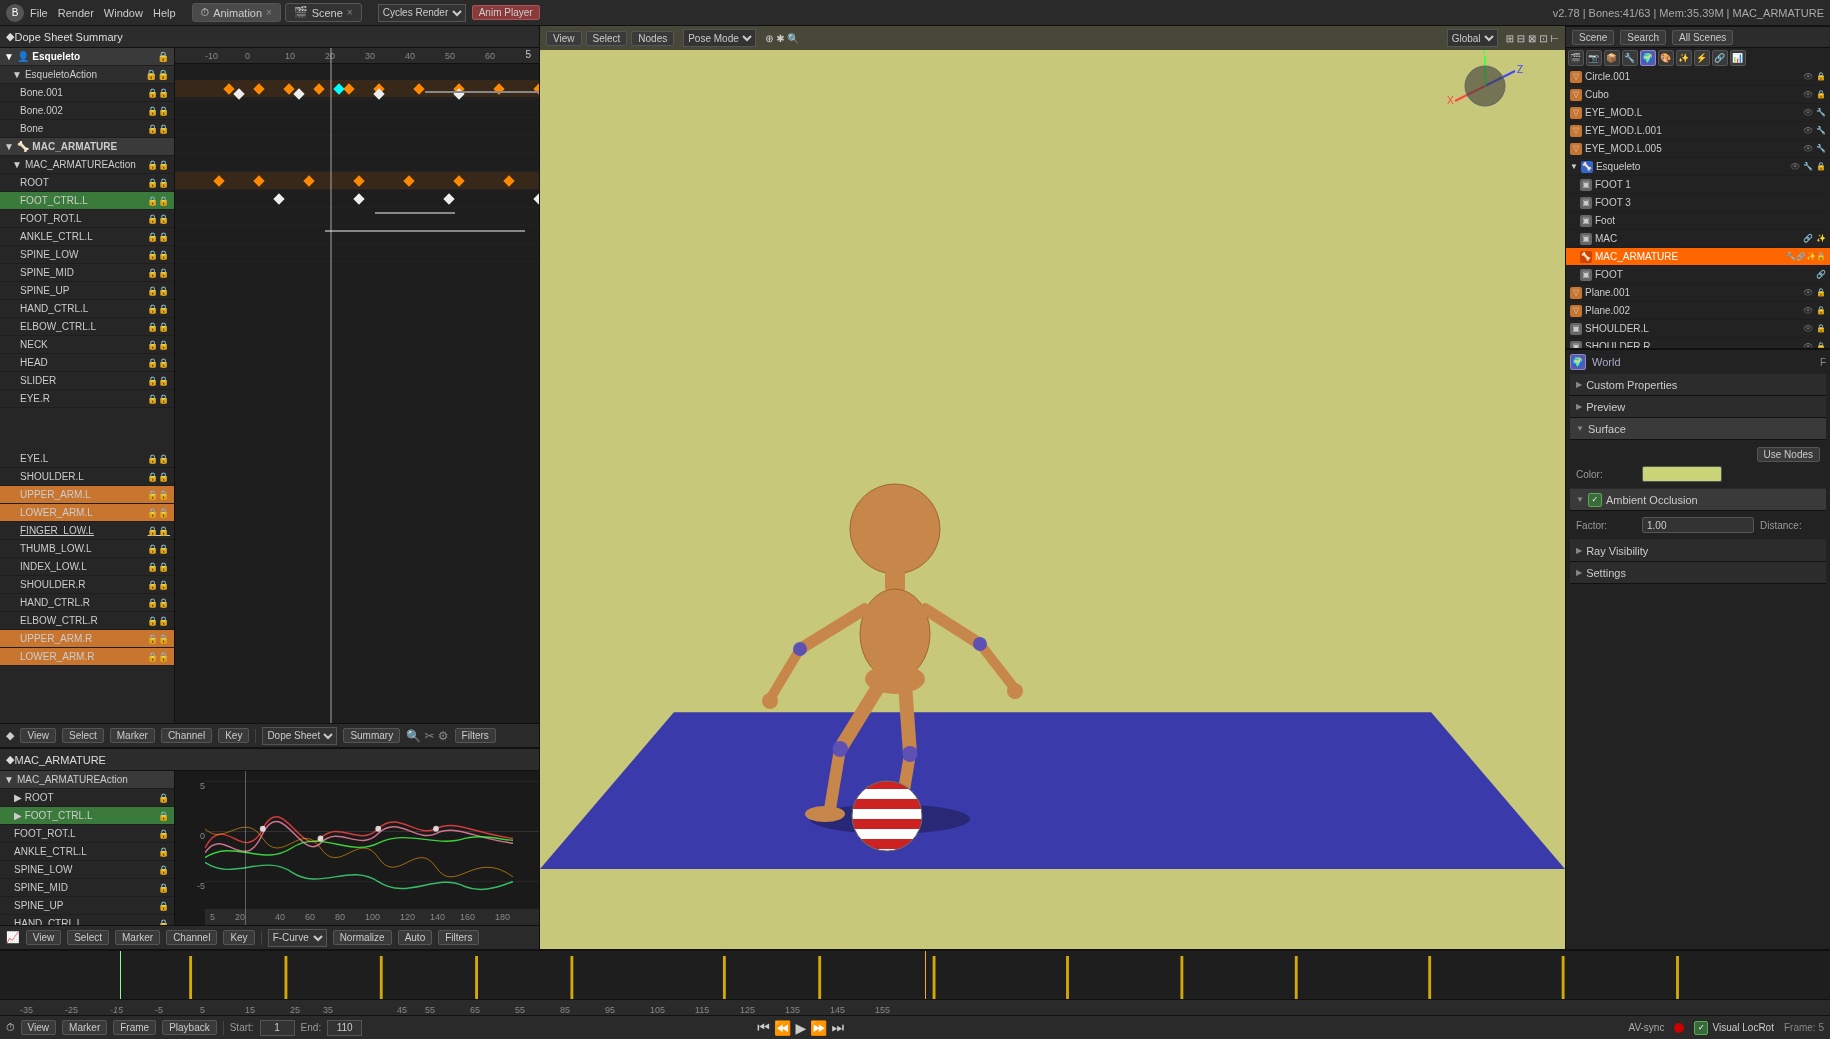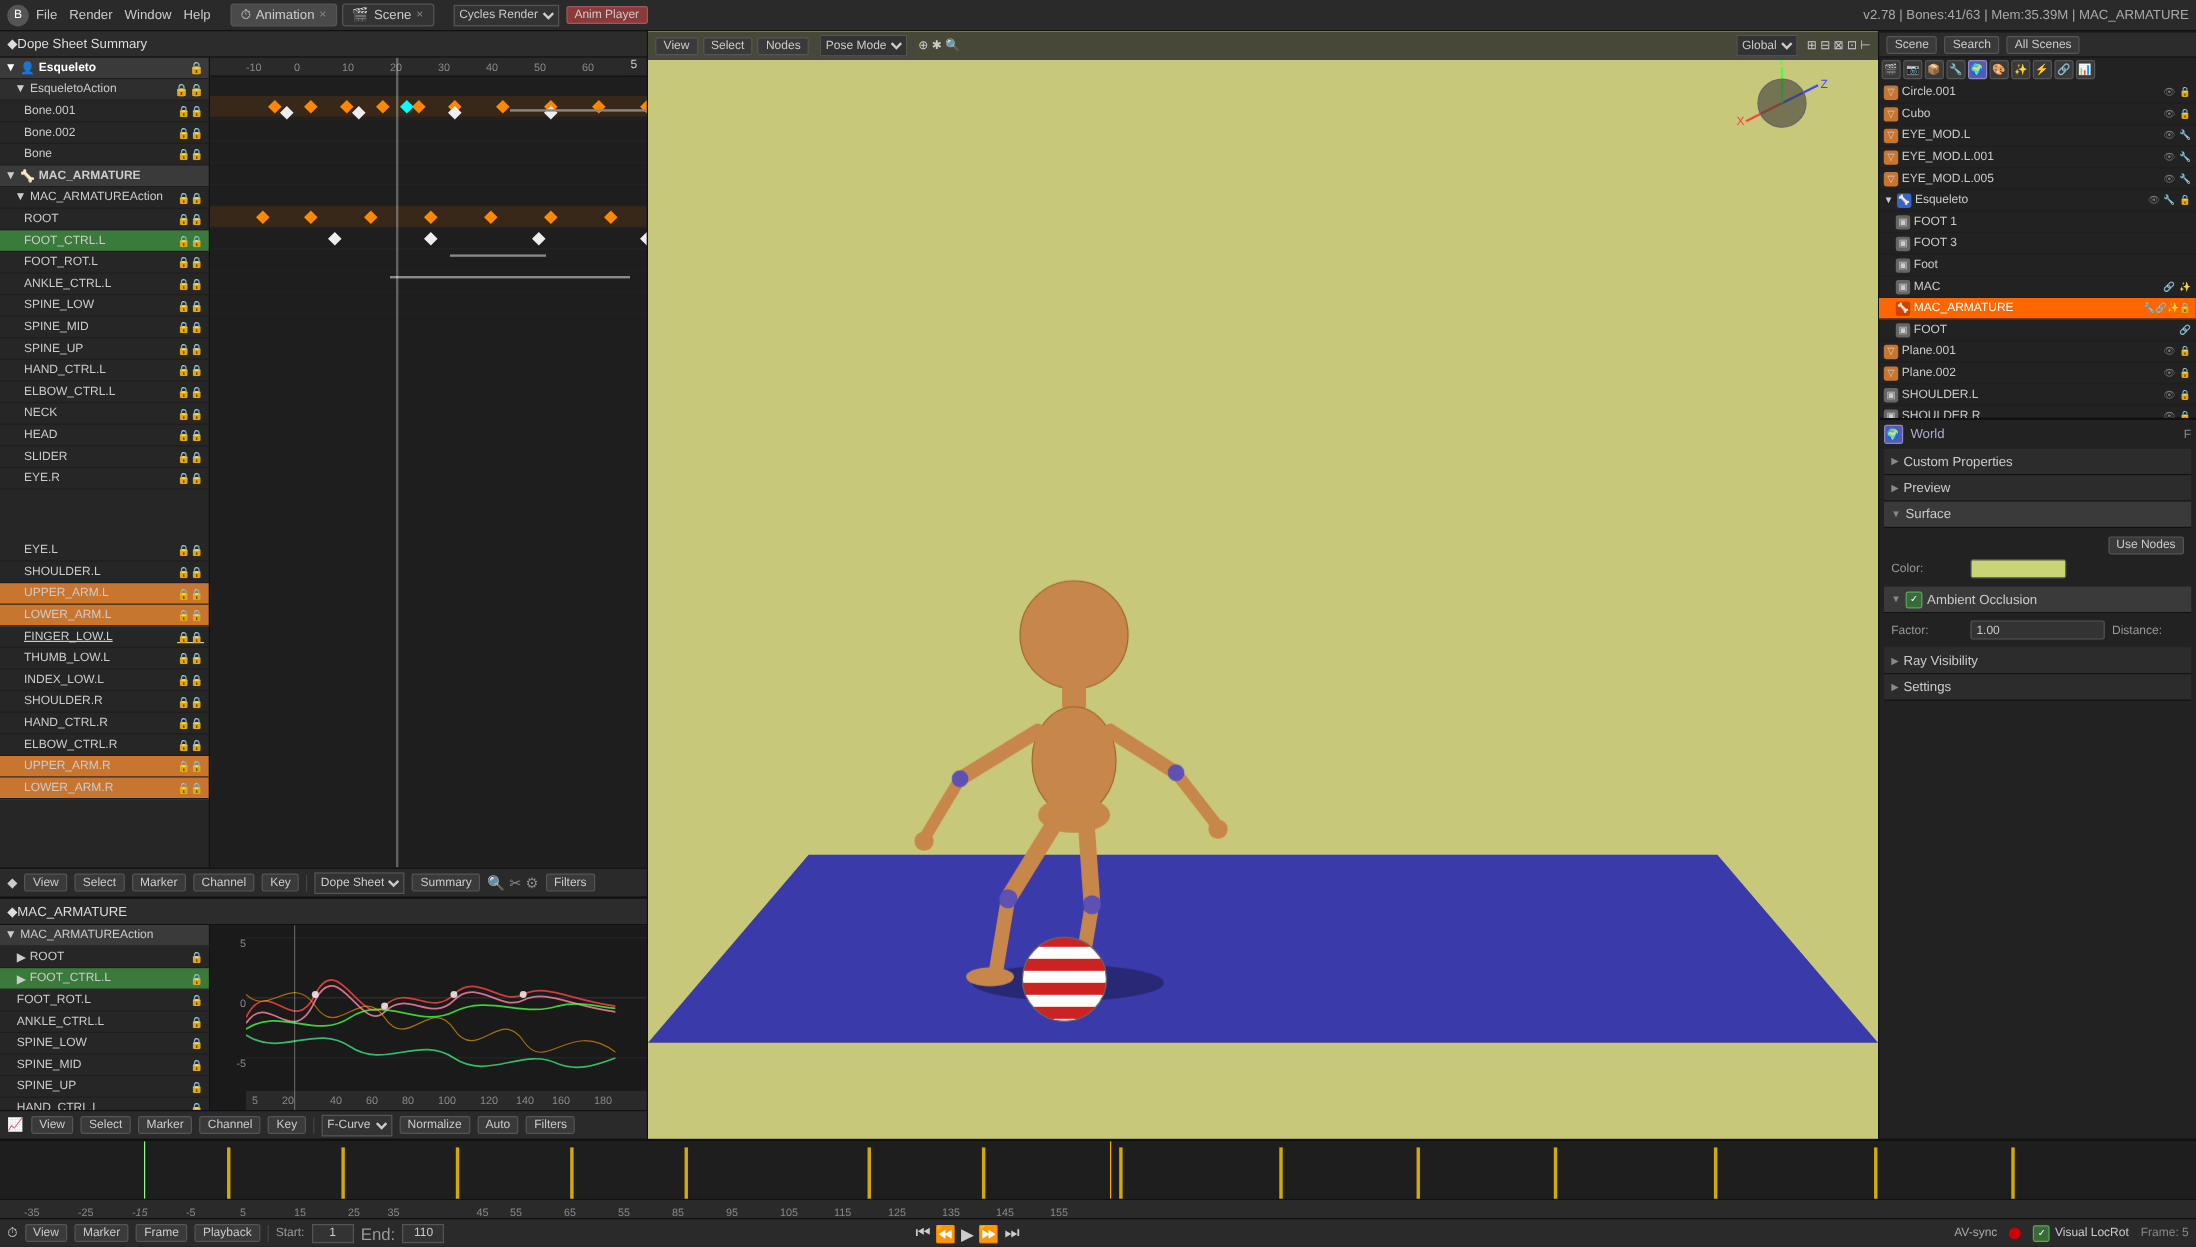--- a/index.html
+++ b/index.html
@@ -1145,21 +1145,21 @@
   <div class="timeline-toolbar">
     <span>⏱</span>
     <span class="tl-btn">View</span>
     <span class="tl-btn">Marker</span>
     <span class="tl-btn">Frame</span>
     <span class="tl-btn">Playback</span>
     <div class="separator"></div>
 
     <span style="font-size:10px;color:#999;">Start:</span>
     <input type="text" value="1" style="width: 35px; background: rgb(51, 51, 51); border: 1px solid rgb(85, 85, 85); color: rgb(204, 204, 204); font-size: 10px; height: 16px; text-align: center;">
-    <span style="font-size:14px;color:#999;">End:</span>
+    <span style="font-size:10px;color:#999;">End:</span>
     <input type="text" value="110" style="width: 35px; background: rgb(51, 51, 51); border: 1px solid rgb(85, 85, 85); color: rgb(204, 204, 204); font-size: 10px; height: 16px; text-align: center;">
 
     <div style="margin:0 auto; display:flex; align-items:center; gap:4px;">
       <span style="cursor:pointer;color:#ccc;font-size:14px;">⏮</span>
       <span style="cursor:pointer;color:#ccc;font-size:14px;">⏪</span>
       <span style="cursor:pointer;color:#ccc;font-size:14px;">▶</span>
       <span style="cursor:pointer;color:#ccc;font-size:14px;">⏩</span>
       <span style="cursor:pointer;color:#ccc;font-size:14px;">⏭</span>
     </div>
 

